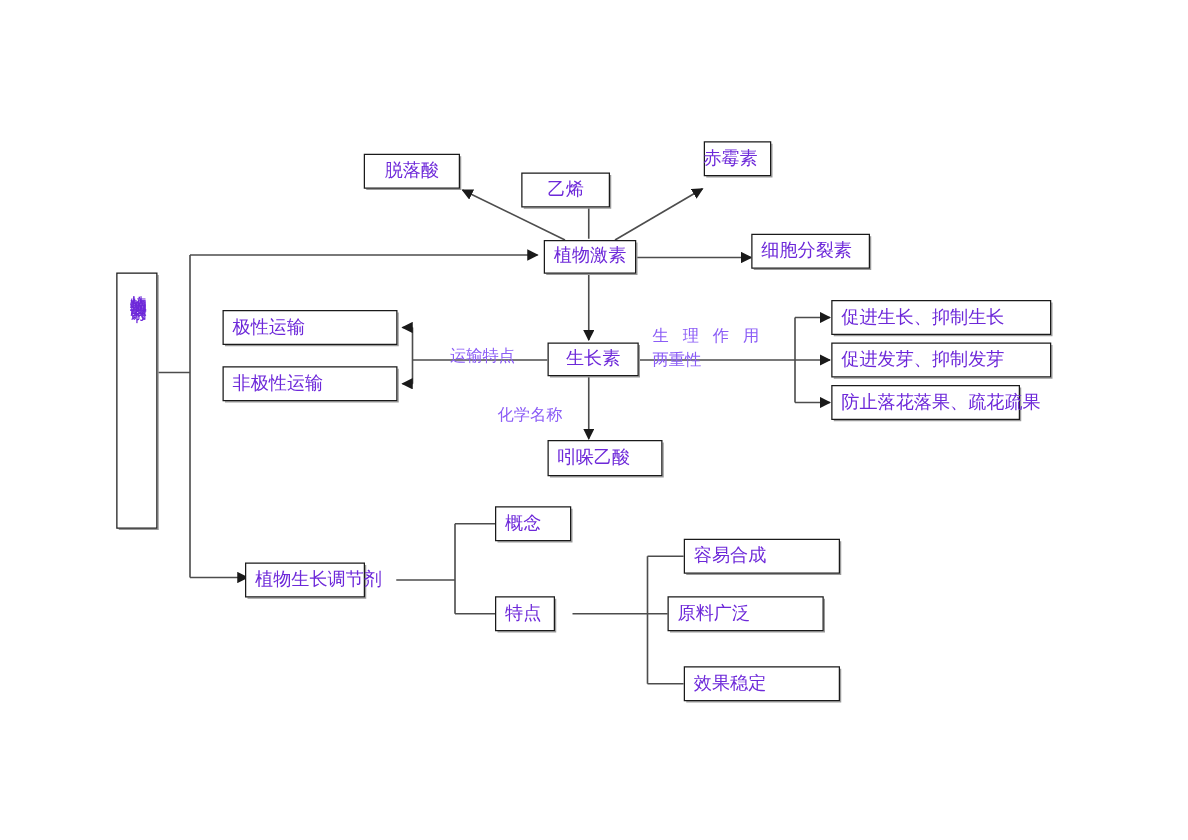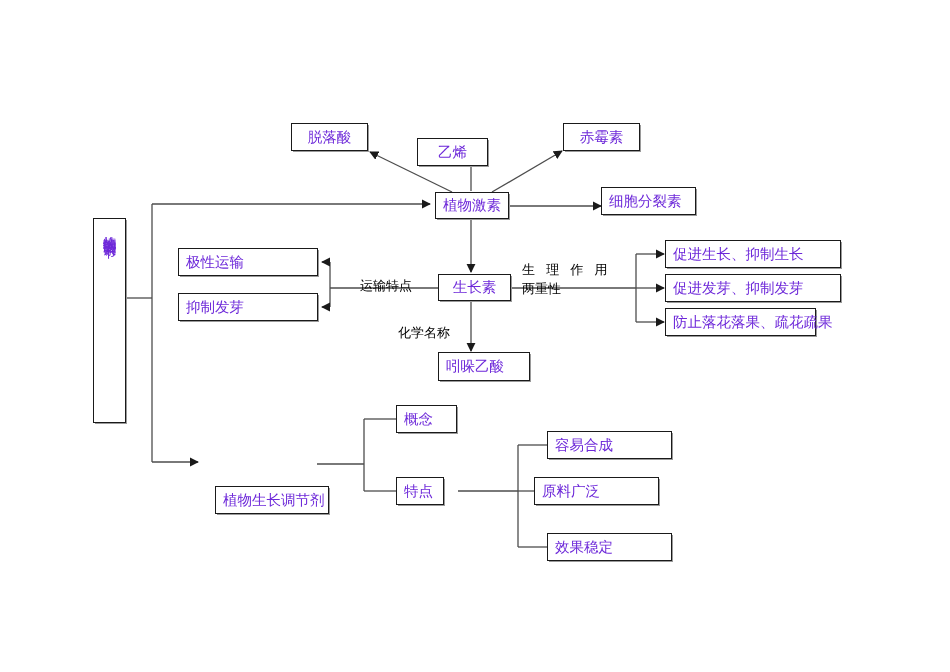--- a/index.html
+++ b/index.html
@@ -55,21 +55,21 @@
   }
   .node.vertical .txt {
     padding: 0;
     writing-mode: vertical-rl;
     text-orientation: upright;
     letter-spacing: 1.5px;
   }
 
   .edge-label {
     position: absolute;
-    color: #000000;
+    color: #8b5cf6;
     font-size: 13px;
     line-height: 16px;
     white-space: pre;
     background: transparent;
   }
   .edge-label.spaced { letter-spacing: 3.5px; }
 </style>
 </head>
 <body>
 
@@ -131,38 +131,38 @@
   </div>
 
   <div class="node center" style="left:291px; top:123px; width:77px; height:28px;">
     <span class="txt">脱落酸</span>
   </div>
 
   <div class="node center" style="left:417px; top:138px; width:71px; height:28px;">
     <span class="txt">乙烯</span>
   </div>
 
-  <div class="node center" style="left:563px; top:123px; width:77px; height:28px;">
+  <div class="node center" style="left:563px; top:113px; width:54px; height:28px;justify-content:flex-end;">
     <span class="txt">赤霉素</span>
   </div>
 
   <div class="node center" style="left:435px; top:192px; width:74px; height:27px;">
     <span class="txt">植物激素</span>
   </div>
 
   <div class="node" style="left:601px; top:187px; width:95px; height:28px;">
     <span class="txt">细胞分裂素</span>
   </div>
 
   <div class="node" style="left:178px; top:248px; width:140px; height:28px;">
     <span class="txt">极性运输</span>
   </div>
 
   <div class="node" style="left:178px; top:293px; width:140px; height:28px;">
-    <span class="txt">抑制发芽</span>
+    <span class="txt">非极性运输</span>
   </div>
 
   <div class="node center" style="left:438px; top:274px; width:73px; height:27px;">
     <span class="txt">生长素</span>
   </div>
 
   <div class="node" style="left:438px; top:352px; width:92px; height:29px;">
     <span class="txt">吲哚乙酸</span>
   </div>
 
@@ -171,21 +171,21 @@
   </div>
 
   <div class="node" style="left:665px; top:274px; width:176px; height:28px;">
     <span class="txt">促进发芽、抑制发芽</span>
   </div>
 
   <div class="node" style="left:665px; top:308px; width:151px; height:28px;">
     <span class="txt">防止落花落果、疏花疏果</span>
   </div>
 
-  <div class="node" style="left:215px; top:450px; width:114px; height:28px;margin-top:36px;">
+  <div class="node" style="left:196px; top:450px; width:96px; height:28px;">
     <span class="txt">植物生长调节剂</span>
   </div>
 
   <div class="node" style="left:396px; top:405px; width:61px; height:28px;">
     <span class="txt">概念</span>
   </div>
 
   <div class="node" style="left:396px; top:477px; width:48px; height:28px;">
     <span class="txt">特点</span>
   </div>

